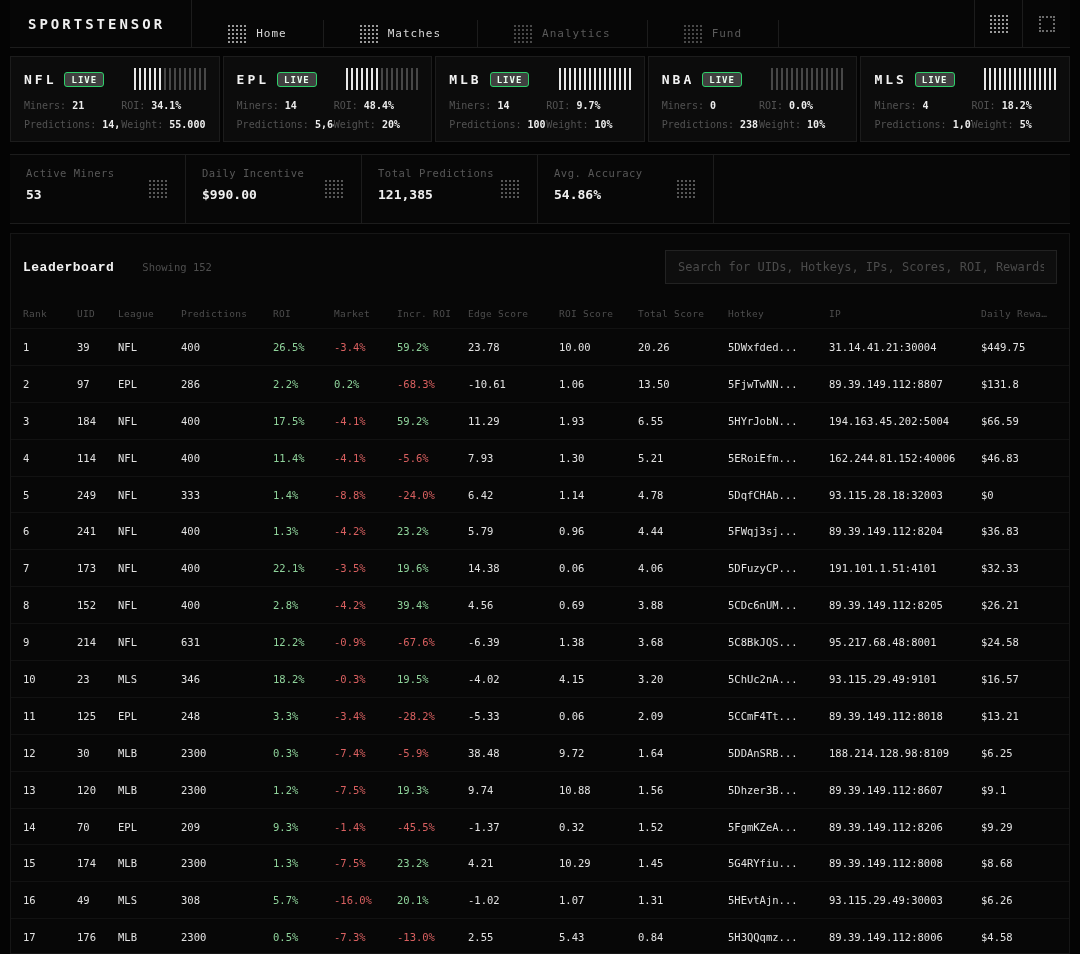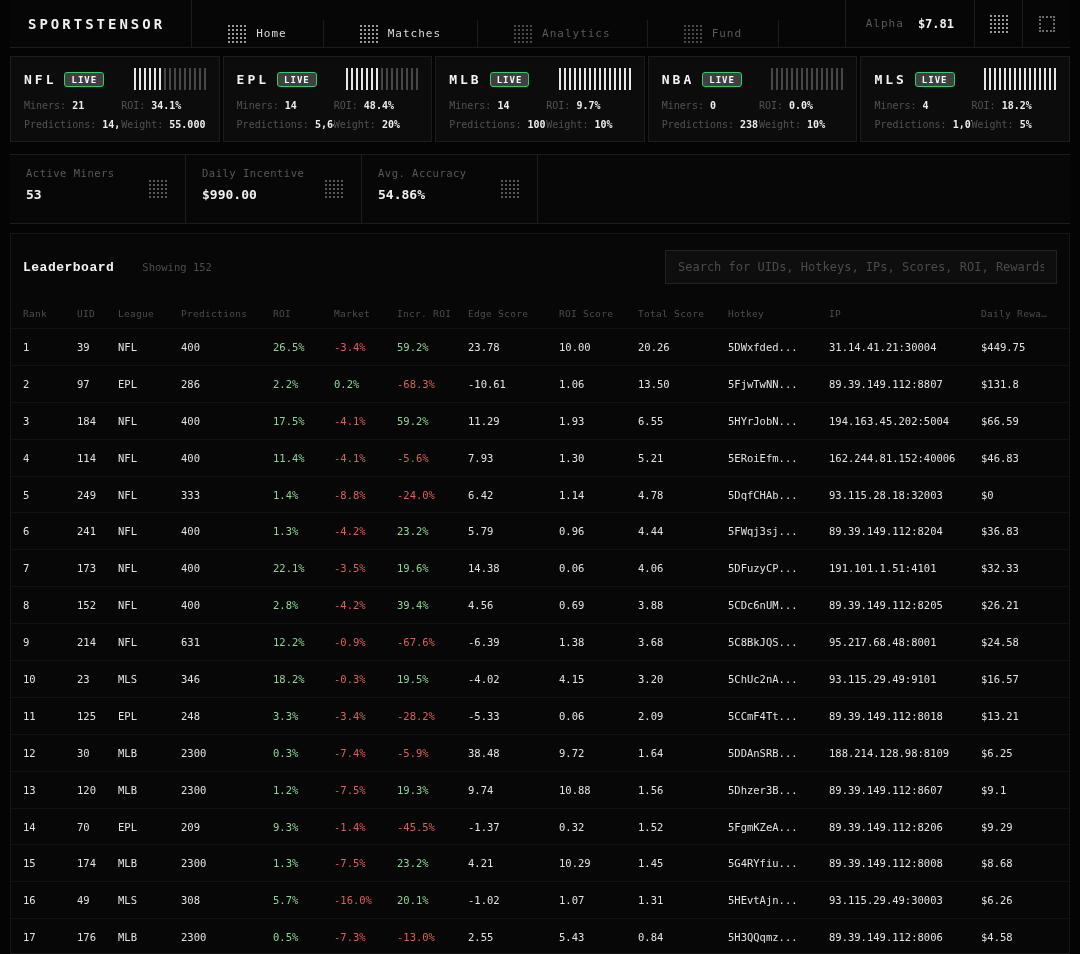--- a/index.html
+++ b/index.html
@@ -144,24 +144,20 @@
       <span class="dot-icon"></span>
       <span>Analytics</span>
     </div>
     <div class="nav-item muted">
       <span class="dot-icon"></span>
       <span>Fund</span>
     </div>
 
     <div class="nav-spacer"></div>
 
-    <div class="nav-right">
-      <span class="alpha-label">Alpha</span>
-      <span class="alpha-price">$7.81</span>
-    </div>
     <div class="nav-iconbtn">
       <span class="dot-icon"></span>
     </div>
     <div class="nav-iconbtn">
       <span class="frame-icon"></span>
     </div>
   </div>
 
   <div class="leagues">
 
@@ -252,20 +248,27 @@
       <div class="stat-texts">
         <span class="stat-label">Active Miners</span>
         <span class="stat-value">53</span>
       </div>
       <span class="dot-icon big"></span>
     </div>
     <div class="stat-cell">
       <div class="stat-texts">
         <span class="stat-label">Daily Incentive</span>
         <span class="stat-value">$990.00</span>
+      </div>
+      <span class="dot-icon big"></span>
+    </div>
+    <div class="stat-cell">
+      <div class="stat-texts">
+        <span class="stat-label">Total Predictions</span>
+        <span class="stat-value">121,385</span>
       </div>
       <span class="dot-icon big"></span>
     </div>
     <div class="stat-cell">
       <div class="stat-texts">
         <span class="stat-label">Avg. Accuracy</span>
         <span class="stat-value">54.86%</span>
       </div>
       <span class="dot-icon big"></span>
     </div>

